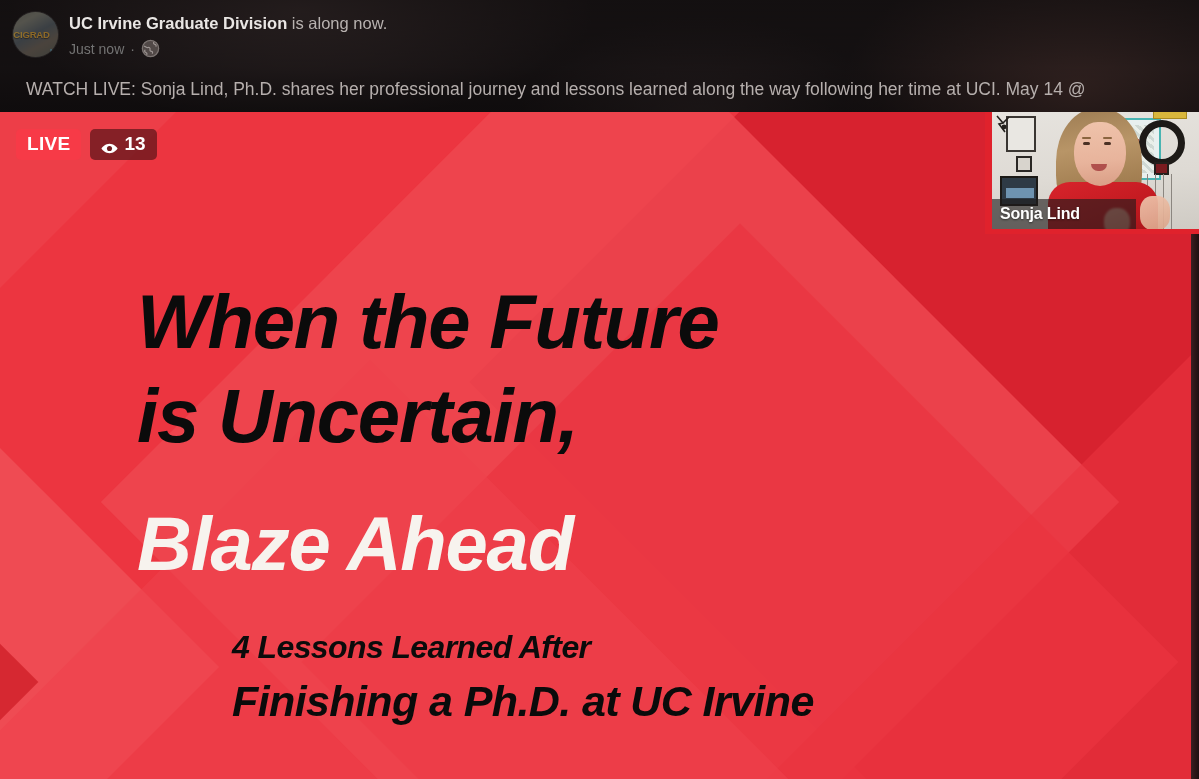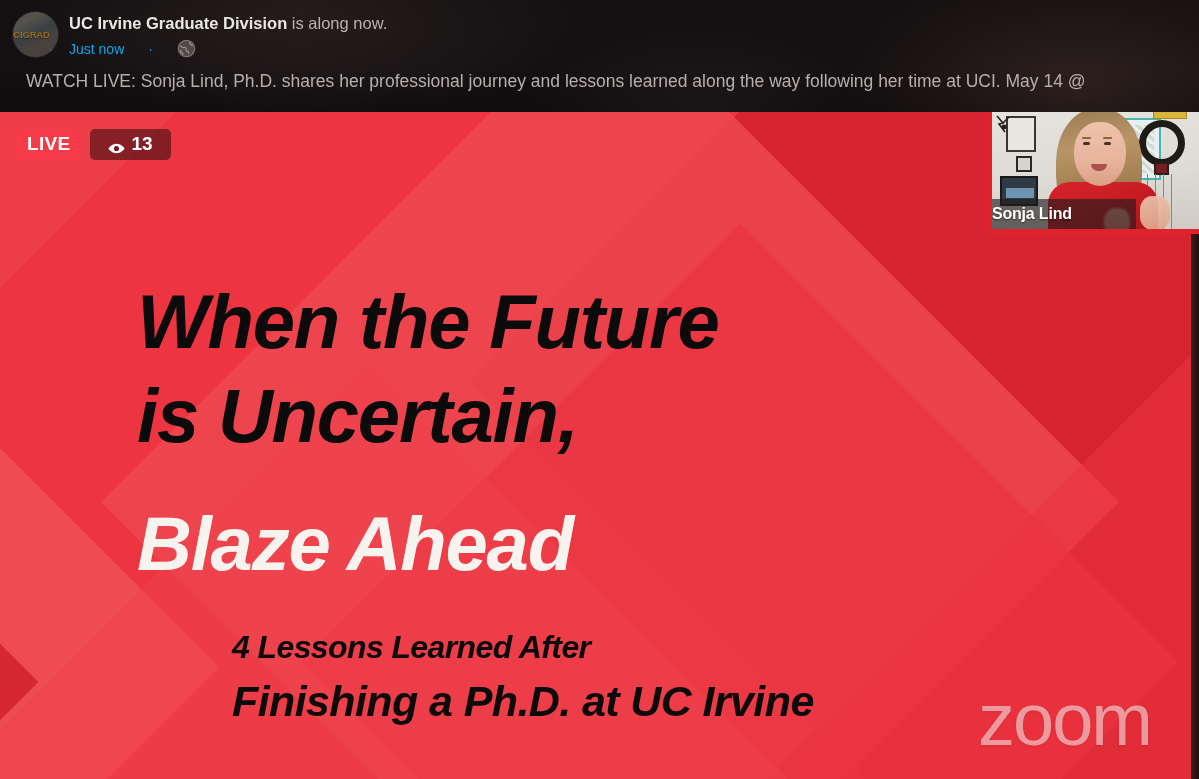--- a/index.html
+++ b/index.html
@@ -54,28 +54,28 @@
   }
   .avatar .w1 { color:#e8b53c; }
   .avatar .w2 { color:#e4a62f; }
   .avatar .w3 { color:#5fa8c8;margin-top:34px; }
   .avatar .tint { position:absolute; inset:0; background:rgba(35,30,30,.45); }
 
   .hdr-text { padding-top:1px; }
   .line1 { font-size:16.5px; line-height:20px; color:#b8b2b0; white-space:nowrap; }
   .line1 .pagename { color:#e9e6e4; font-weight:bold;margin-top:24px; }
   .line2 {
-    display:flex; align-items:center; gap:24px;
-    margin-top:6px; font-size:14px; color:#0ea5e9;
+    display:flex; align-items:center; gap:6px;
+    margin-top:6px; font-size:14px; color:#737373;
   }
   .globe-ic { width:19px; height:19px; display:inline-block; opacity:.85; }
 
   .caption {
     position:relative; z-index:3;
-    margin-top:12px; padding-left:13px;
+    margin-top:20px; padding-left:13px;
     font-size:17.5px; line-height:22px; color:#b6afad;
     white-space:nowrap; overflow:hidden;
   }
 
   
   .stage {
     position:absolute; left:0; top:112px; width:1199px; height:667px;
     background:#EC3540; overflow:hidden;
   }
 
@@ -152,21 +152,21 @@
   }
   .badge-live {
     background:#F73A47; color:#fff;
     font-size:19px; font-weight:bold; letter-spacing:.3px;
     padding:4px 11px 5px; border-radius:5px;
   }
   .badge-views {
     display:flex; align-items:center; gap:6px;
     background:rgba(110,26,30,.82); color:#fff;
     font-size:19px; font-weight:bold;
-    padding:4px 18px 5px; border-radius:5px;
+    padding:4px 11px 5px; border-radius:5px;
   }
   .eye-ic { width:17px; height:13px; display:block; }
 
   
   .pip {
     position:absolute; right:0; top:112px; width:214px; height:122px;
     z-index:25; background:#E0222C;
     border-left:7px solid #E0222C; border-bottom:5px solid #E0222C;
     overflow:hidden;
   }
@@ -254,21 +254,21 @@
     border-radius:45%;
     background:linear-gradient(160deg,#eec0a8,#d89f85);
     opacity:.7; filter:blur(1px);
   }
   .pip-namebar {
     position:absolute; left:0; bottom:0; width:144px; height:30px;
     background:rgba(30,28,28,.62);
     display:flex; align-items:center; z-index:6;
   }
   .pip-name {
-    color:#fff; font-size:16px; font-weight:bold; padding-left:0;
+    color:#fff; font-size:16px; font-weight:bold; padding-left:8px;
     letter-spacing:-.2px;
     text-shadow:0 1px 2px rgba(0,0,0,.5);
   }
 </style>
 </head>
 <body>
 
 <div id="root">
 
   <div class="post-header">
@@ -323,21 +323,20 @@
     </div>
 
     <div class="slide-text">
       <div class="t-line t1">When the Future</div>
       <div class="t-line t2">is Uncertain,</div>
       <div class="t-line t3">Blaze Ahead</div>
       <div class="t-line s1">4 Lessons Learned After</div>
       <div class="t-line s2">Finishing a Ph.D. at UC Irvine</div>
     </div>
 
-    <div class="zoom-wm">zoom</div>
 
     <div class="badges">
       <div class="badge-live">LIVE</div>
       <div class="badge-views">
         <span class="eye-ic">
           <svg viewBox="0 0 22 14" width="17" height="13" aria-hidden="true">
             <path d="M11 .9C5.9.9 1.9 4.6.6 7c1.3 2.4 5.3 6.1 10.4 6.1S20.1 9.4 21.4 7C20.1 4.6 16.1.9 11 .9z" fill="#fff"></path>
             <circle cx="11" cy="7" r="3.3" fill="#6E1A1E"></circle>
           </svg>
         </span>

